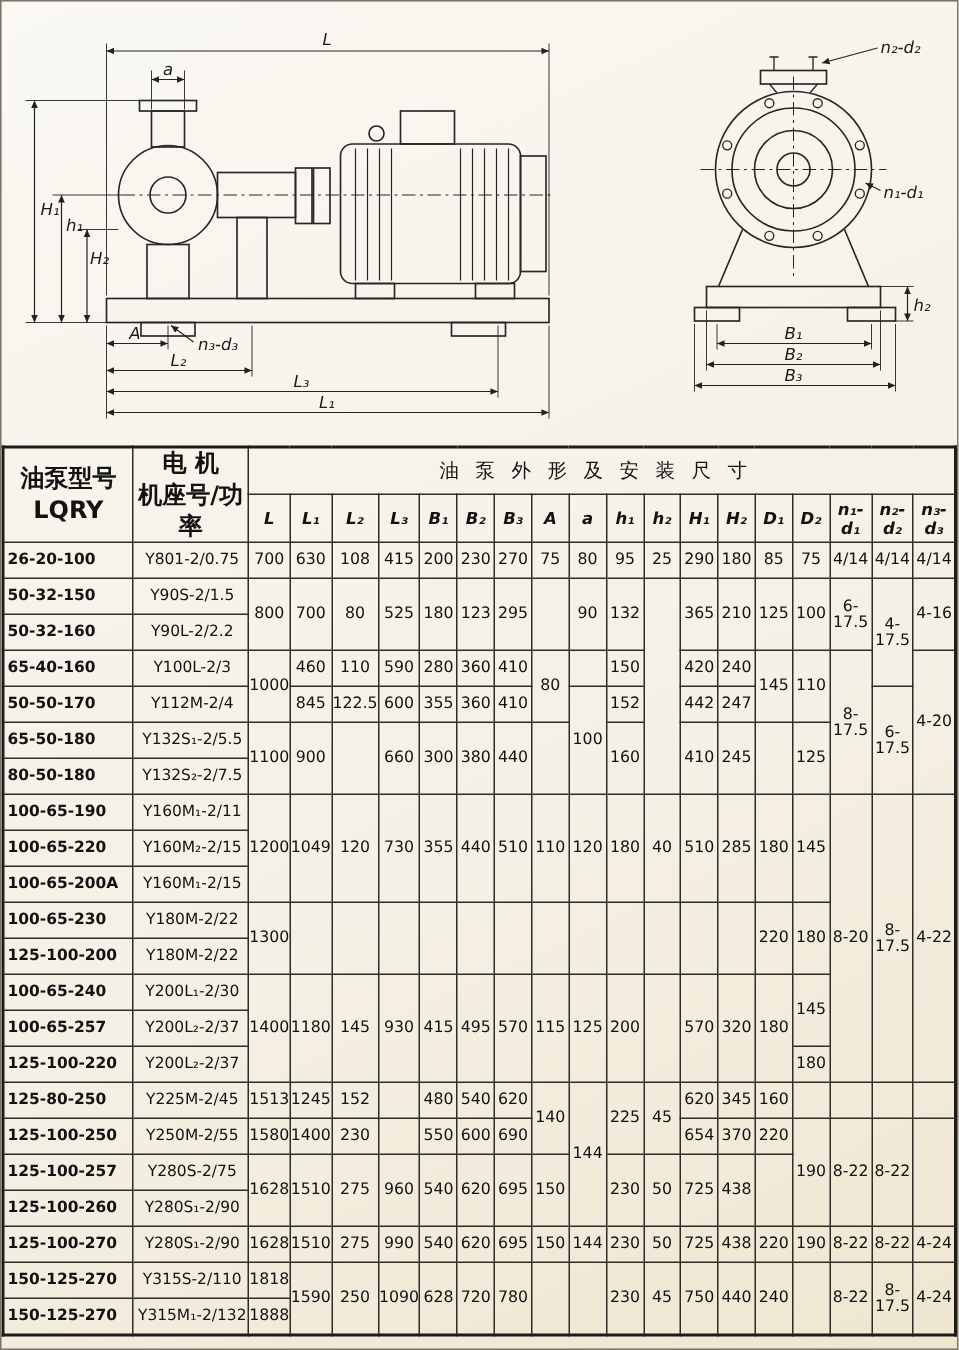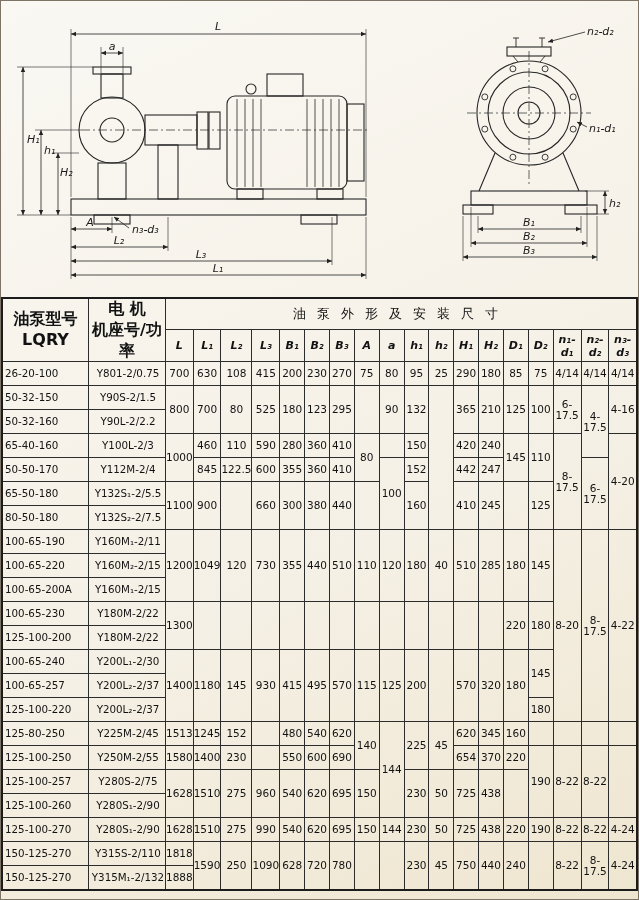--- a/index.html
+++ b/index.html
@@ -6,21 +6,21 @@
   html,body{margin:0;padding:0;background:#d8d4cc;font-family:"DejaVu Sans","Liberation Sans",sans-serif}
   .page{position:relative;width:639px;height:900px;background:linear-gradient(155deg,#faf8f3 0%,#f5f0e5 60%,#efe6d0 100%);border:1px solid #7d7466;overflow:hidden}
   .diagram{width:639px;height:296px}
   svg .lbl{font-family:"DejaVu Sans",sans-serif;font-style:italic;font-size:11px;fill:#1a1a1a;stroke:none}
   #dims-table{border-collapse:collapse;table-layout:fixed;margin:0 auto;border:2px solid #1c1c1c;background:transparent}
   #dims-table th,#dims-table td{border:1px solid #2c2c2c;text-align:center;vertical-align:middle;padding:0;color:#121212}
   #dims-table th.h-model,#dims-table th.h-motor{font-size:16px;font-weight:700;white-space:pre-line;line-height:1.3}
   #dims-table th.h-dims{font-size:13px;font-weight:400;letter-spacing:11px;height:27px}
   #dims-table th.h-dim{font-size:11px;font-weight:700;height:22px;font-style:italic}
   #dims-table td{font-size:10.5px;height:24px;line-height:1.05}
-  #dims-table td.c-model{font-weight:400;text-align:left;padding-left:2px;white-space:nowrap;font-size:10.3px}
+  #dims-table td.c-model{font-weight:700;text-align:left;padding-left:2px;white-space:nowrap;font-size:10.3px}
   #dims-table td.c-motor{text-align:center;padding-left:2px;white-space:nowrap;font-size:10.3px}
   #dims-table td.c-dim{overflow:visible}
 </style>
 </head>
 <body>
 
 <div class="page">
 
   <div class="diagram">
     <svg width="639" height="296" viewBox="0 0 639 296">

